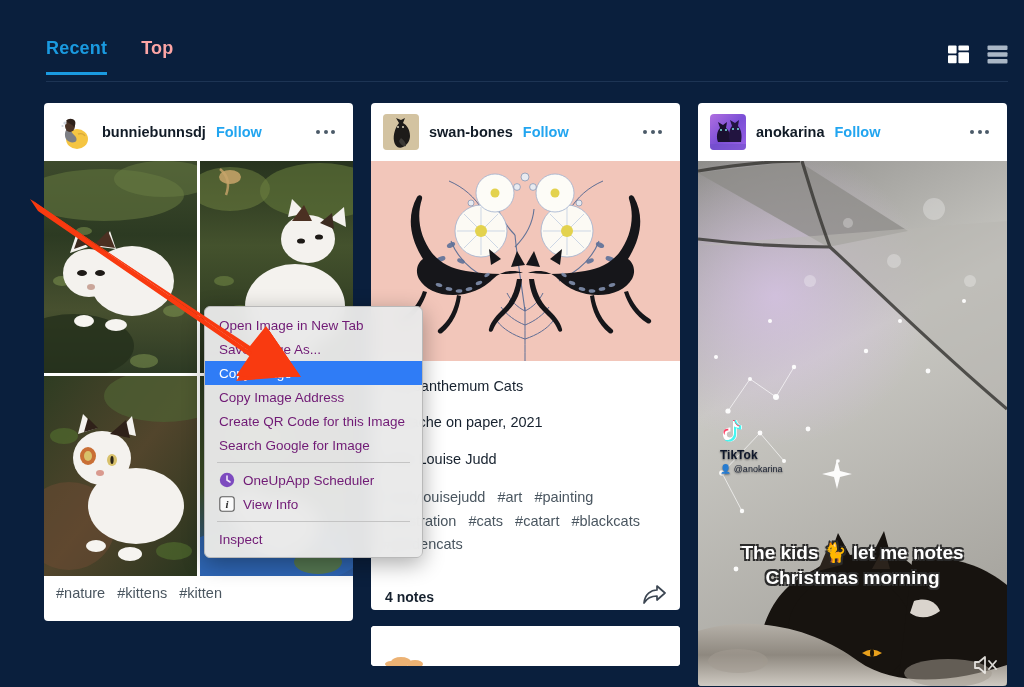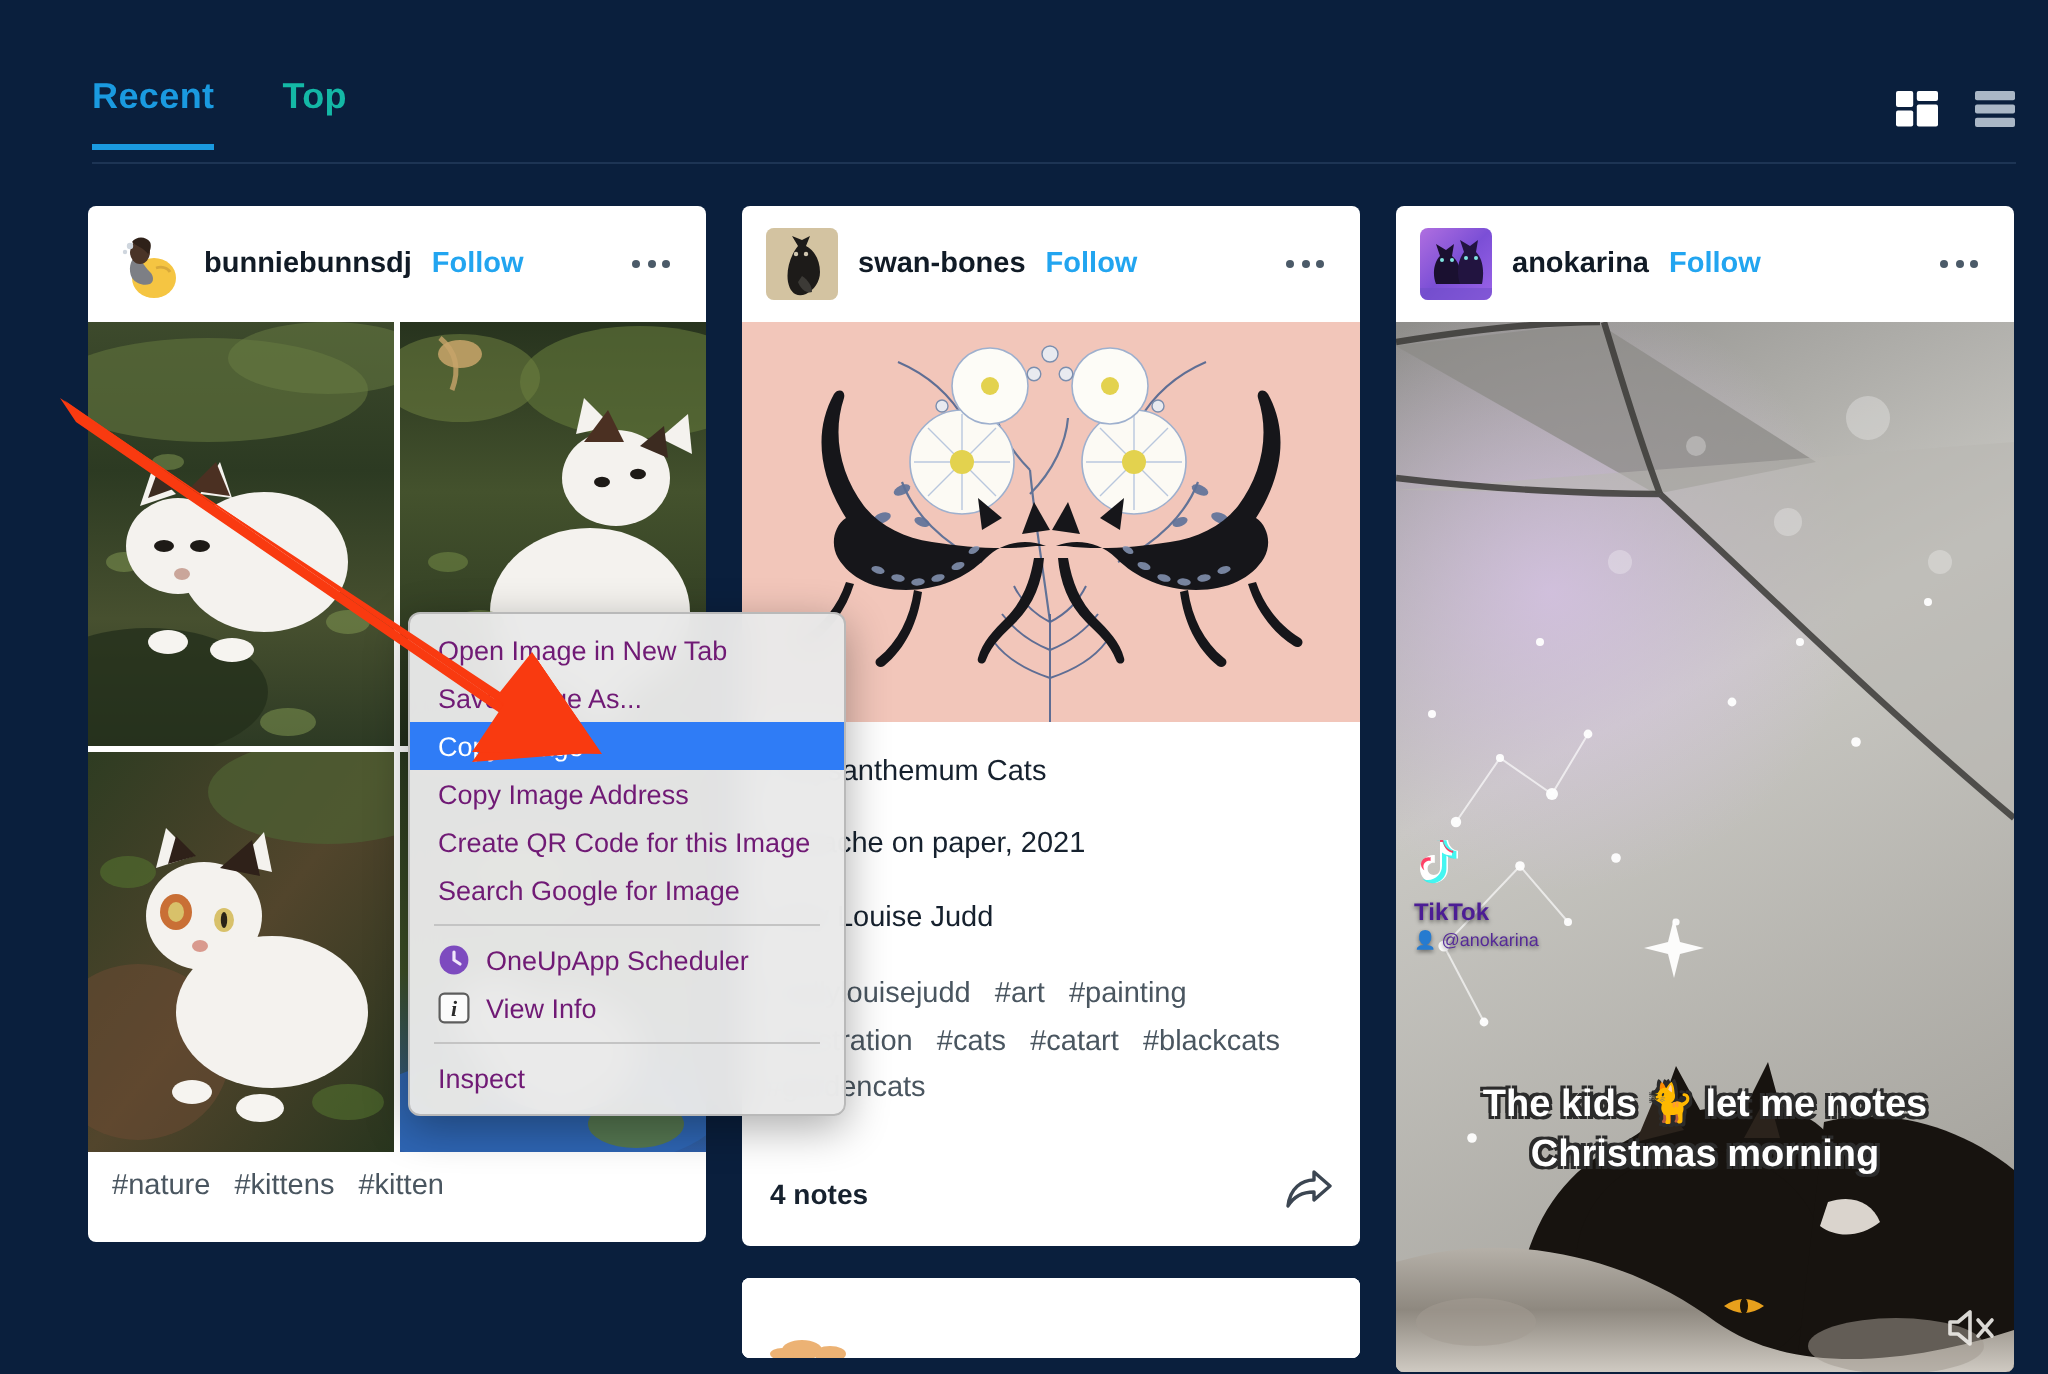--- a/index.html
+++ b/index.html
@@ -9,21 +9,21 @@
     font-family: "Liberation Sans", sans-serif;
     overflow: hidden;
   }
   #root { position: relative; width: 1024px; height: 687px; background: #0a1f3d; }
 
   
   .topbar { position: absolute; left: 0; top: 0; width: 1024px; height: 82px; }
   .tabs { position: absolute; left: 46px; top: 38px; display: flex; gap: 34px; align-items: flex-end; }
   .tab { font-size: 18px; font-weight: bold; padding-bottom: 13px; cursor: pointer; letter-spacing: .2px; }
   .tab.active { color: #1a9ae0; border-bottom: 3px solid #1a9ae0; }
-  .tab.inactive { color: #14b8a6; border-bottom: 3px solid transparent; text-align: center; }
+  .tab.inactive { color: #fca5a5; border-bottom: 3px solid transparent; text-align: center; }
   .tabrule { position: absolute; left: 46px; top: 81px; width: 962px; height: 1px; background: #1d3454; }
 
   .viewtoggles { position: absolute; right: 16px; top: 44px; display: flex; gap: 18px; align-items: center; }
   .vt { cursor: pointer; }
 
   
   .cols { position: absolute; left: 44px; top: 103px; width: 963px; display: flex; gap: 18px; justify-content: space-between; }
   .col { width: 309px; display: flex; flex-direction: column; gap: 16px; }
 
   .card { background: #ffffff; border-radius: 4px; overflow: hidden; position: relative; }
@@ -35,30 +35,30 @@
   .dots { margin-left: auto; display: flex; gap: 3.5px; cursor: pointer; padding: 6px; }
   .dots i { width: 4px; height: 4px; border-radius: 50%; background: #4b5a68; display: block; }
 
   .photogrid { display: grid; grid-template-columns: 1fr 1fr; gap: 3px; background: #fff; }
   .photo { position: relative; overflow: hidden; background: #2b3a24; }
 
   .caption { padding: 14px 12px 6px; font-size: 14.5px; line-height: 1.55; color: #16212e; }
   .tagline { padding: 6px 12px 16px; font-size: 14.5px; line-height: 1.6; color: #4a5660; }
   .tagline .tg { margin-right: 8px; display: inline-block; }
 
-  .notesrow { display: flex; align-items: center; padding: 12px 14px 12px; }
+  .notesrow { display: flex; align-items: center; padding: 12px 14px 0; }
   .notes { font-size: 14px; font-weight: bold; color: #16212e; }
   .sharebtn { margin-left: auto; cursor: pointer; }
 
   
   .artwork { height: 200px; background: #f2c6bb; position: relative; overflow: hidden; }
 
   
   .video { position: relative; height: 525px; overflow: hidden; background: #9d9c98; }
-  .tiktok { position: absolute; left: 9px; top: 258px; color: #4c1d95; }
+  .tiktok { position: absolute; left: 22px; top: 258px; color: #0f172a; }
   .tiktok .tt-label { font-size: 12px; font-weight: bold; text-shadow: 0 1px 2px rgba(0,0,0,.55); margin-top: 1px; }
   .tiktok .tt-handle { font-size: 9px; opacity: .92; text-shadow: 0 1px 2px rgba(0,0,0,.5); margin-top: 2px; }
   .vidcaption {
     position: absolute; left: 0; right: 0; top: 380px; text-align: center;
     font-size: 19px; font-weight: bold; color: #fff; line-height: 1.3;
     text-shadow: -1.6px -1.6px 0 #2b2b2b, 1.6px -1.6px 0 #2b2b2b, -1.6px 1.6px 0 #2b2b2b, 1.6px 1.6px 0 #2b2b2b;
   }
   .mute { position: absolute; right: 8px; bottom: 6px; opacity: .9; cursor: pointer; }
 
   

